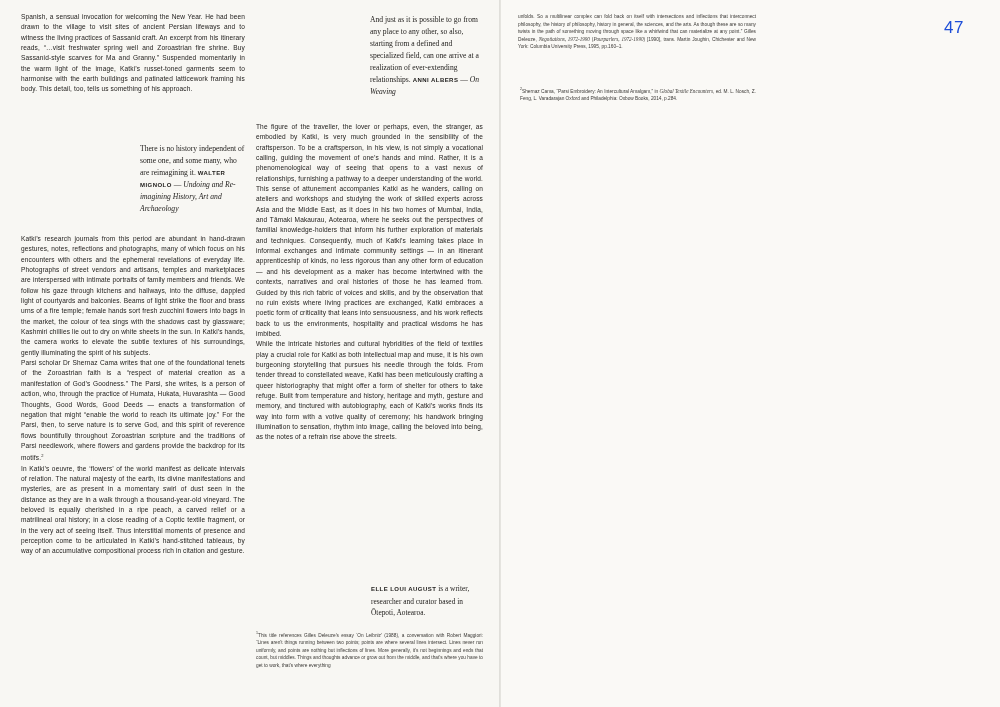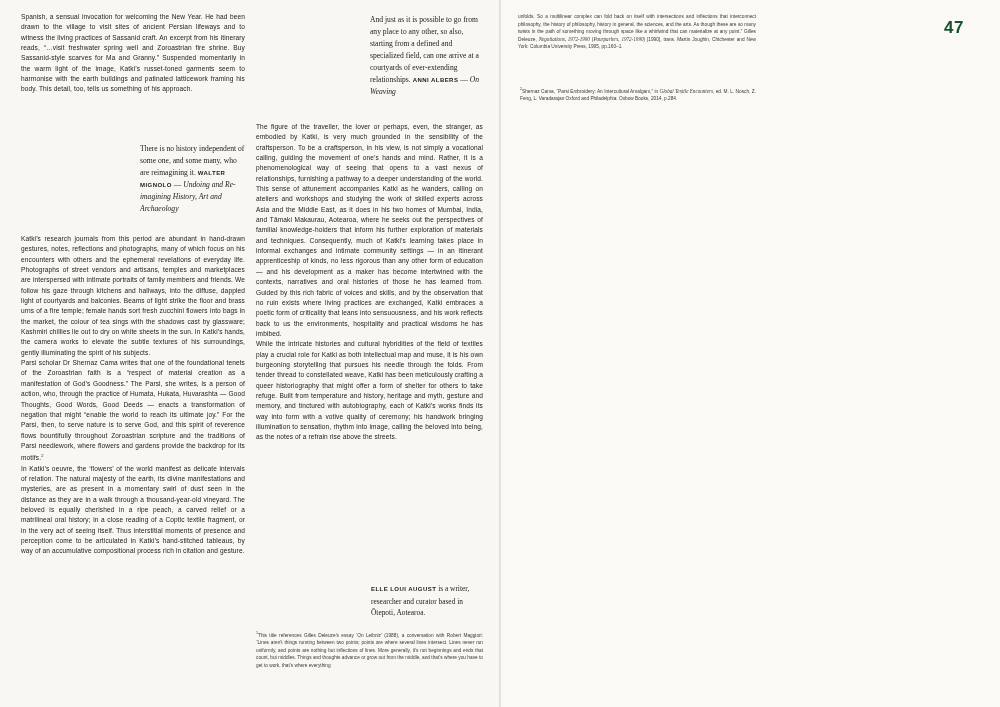--- a/index.html
+++ b/index.html
@@ -82,22 +82,22 @@
   }
   .fn sup { font-size: 3.6px; vertical-align: super; }
   .fn .it { font-family: "Liberation Serif", serif; font-style: italic; font-size: 5.1px; }
 
   
   .folio {
     position: absolute;
     right: 36px; top: 18px;
     font-family: "Liberation Sans", sans-serif;
     font-size: 17px;
-    font-weight: 700;
-    color: #14532d;
+    font-weight: 400;
+    color: #1d4ed8;
     letter-spacing: 0.5px;
   }
 </style>
 </head>
 <body>
 
 <div class="spread">
 
   <div class="page page-left">
 
@@ -112,21 +112,21 @@
       <span class="it">Undoing and Re-imagining History, Art and Archaeology</span>
     </div>
 
     <div class="col" style="left:21px; top:234px; width:224px;">
       <p>Katki’s research journals from this period are abundant in hand-drawn gestures, notes, reflections and photographs, many of which focus on his encounters with others and the ephemeral revelations of everyday life. Photographs of street vendors and artisans, temples and marketplaces are interspersed with intimate portraits of family members and friends. We follow his gaze through kitchens and hallways, into the diffuse, dappled light of courtyards and balconies. Beams of light strike the floor and brass urns of a fire temple; female hands sort fresh zucchini flowers into bags in the market, the colour of tea sings with the shadows cast by glassware; Kashmiri chillies lie out to dry on white sheets in the sun. In Katki’s hands, the camera works to elevate the subtle textures of his surroundings, gently illuminating the spirit of his subjects.</p>
       <p><span>Parsi scholar Dr Shernaz Cama writes that one of the foundational tenets of the Zoroastrian faith is a “respect of material creation as a manifestation of God’s Goodness.” The Parsi, she writes, is a person of action, who, through the practice of Humata, Hukata, Huvarashta — Good Thoughts, Good Words, Good Deeds — enacts a transformation of negation that might “enable the world to reach its ultimate joy.” For the Parsi, then, to serve nature is to serve God, and this spirit of reverence flows bountifully throughout Zoroastrian scripture and the traditions of Parsi needlework, where flowers and gardens provide the backdrop for its motifs.</span><sup style="font-size:4px;">2</sup></p>
       <p>In Katki’s oeuvre, the ‘flowers’ of the world manifest as delicate intervals of relation. The natural majesty of the earth, its divine manifestations and mysteries, are as present in a momentary swirl of dust seen in the distance as they are in a walk through a thousand-year-old vineyard. The beloved is equally cherished in a ripe peach, a carved relief or a matrilineal oral history; in a close reading of a Coptic textile fragment, or in the very act of seeing itself. Thus interstitial moments of presence and perception come to be articulated in Katki’s hand-stitched tableaus, by way of an accumulative compositional process rich in citation and gesture.</p>
     </div>
 
     <div class="quote" style="left:370px; top:14px; width:112px;">
-      <span>And just as it is possible to go from any place to any other, so also, starting from a defined and specialized field, can one arrive at a courtyards of ever-extending relationships.</span>
+      <span>And just as it is possible to go from any place to any other, so also, starting from a defined and specialized field, can one arrive at a realization of ever-extending relationships.</span>
       <span class="sc">Anni Albers</span>
       <span>—</span>
       <span class="it">On Weaving</span>
     </div>
 
     <div class="col" style="left:256px; top:122px; width:227px;">
       <p>The figure of the traveller, the lover or perhaps, even, the stranger, as embodied by Katki, is very much grounded in the sensibility of the craftsperson. To be a craftsperson, in his view, is not simply a vocational calling, guiding the movement of one’s hands and mind. Rather, it is a phenomenological way of seeing that opens to a vast nexus of relationships, furnishing a pathway to a deeper understanding of the world. This sense of attunement accompanies Katki as he wanders, calling on ateliers and workshops and studying the work of skilled experts across Asia and the Middle East, as it does in his two homes of Mumbai, India, and Tāmaki Makaurau, Aotearoa, where he seeks out the perspectives of familial knowledge-holders that inform his further exploration of materials and techniques. Consequently, much of Katki’s learning takes place in informal exchanges and intimate community settings — in an itinerant apprenticeship of kinds, no less rigorous than any other form of education — and his development as a maker has become intertwined with the contexts, narratives and oral histories of those he has learned from. Guided by this rich fabric of voices and skills, and by the observation that no ruin exists where living practices are exchanged, Katki embraces a poetic form of criticality that leans into sensuousness, and his work reflects back to us the environments, hospitality and practical wisdoms he has imbibed.</p>
       <p>While the intricate histories and cultural hybridities of the field of textiles play a crucial role for Katki as both intellectual map and muse, it is his own burgeoning storytelling that pursues his needle through the folds. From tender thread to constellated weave, Katki has been meticulously crafting a queer historiography that might offer a form of shelter for others to take refuge. Built from temperature and history, heritage and myth, gesture and memory, and tinctured with autobiography, each of Katki’s works finds its way into form with a votive quality of ceremony; his handwork bringing illumination to sensation, rhythm into image, calling the beloved into being, as the notes of a refrain rise above the streets.</p>
     </div>
 

